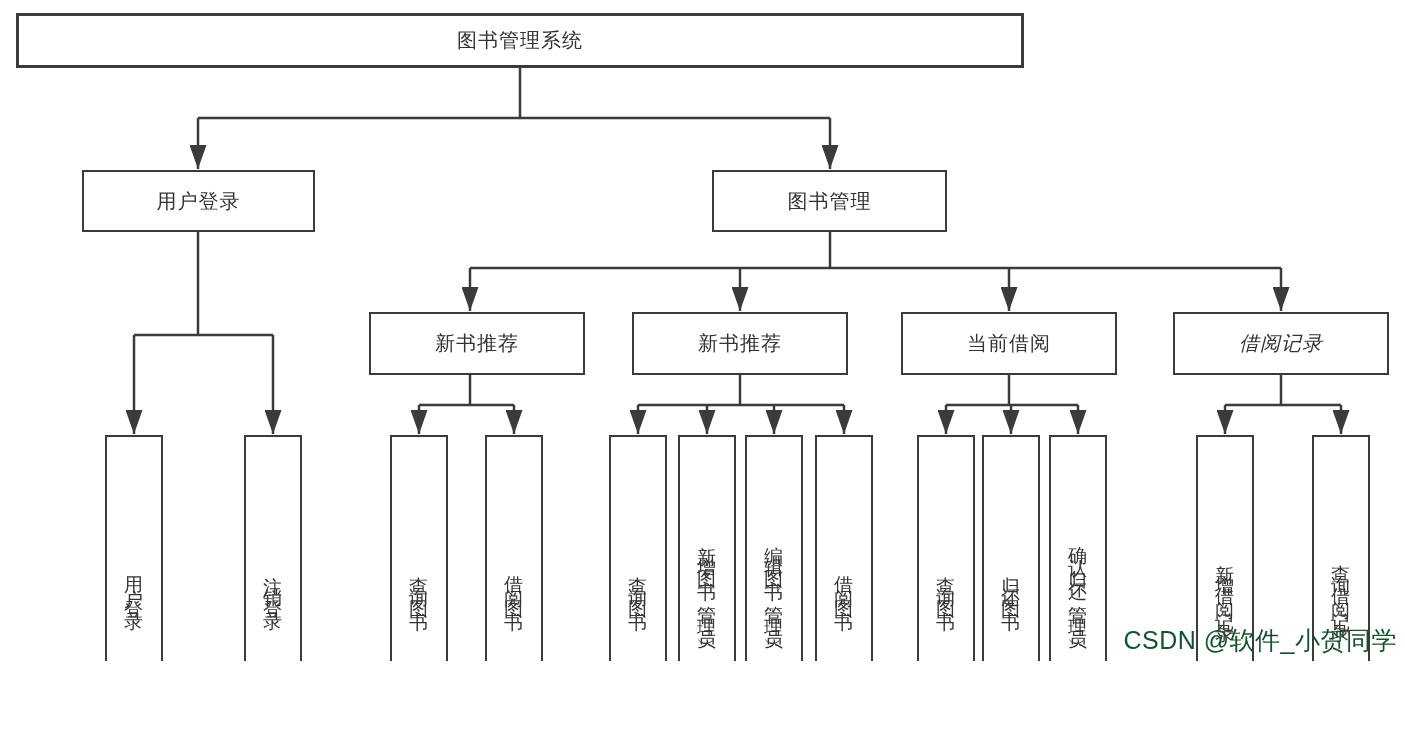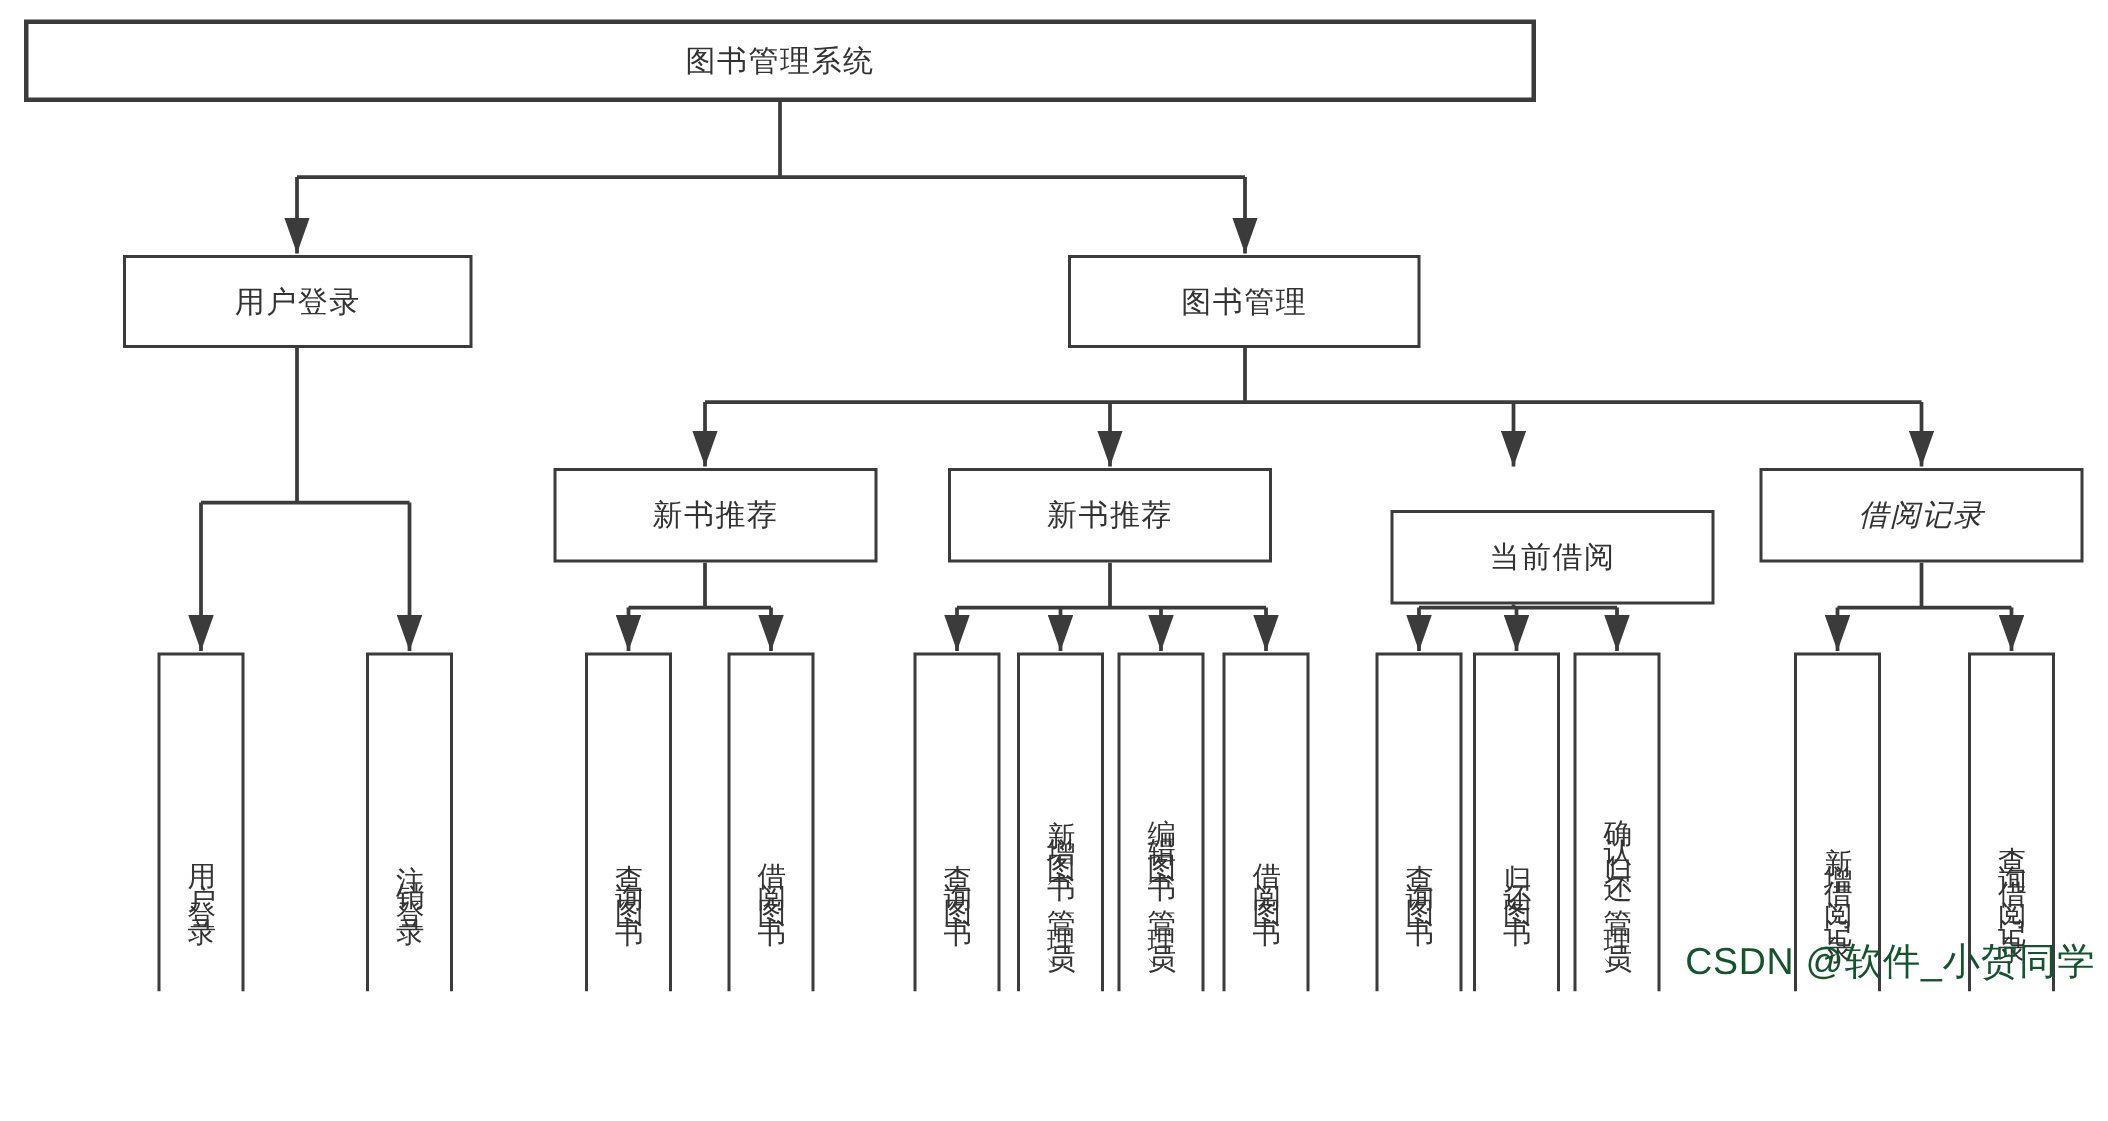--- a/index.html
+++ b/index.html
@@ -36,21 +36,21 @@
   }
   .node.root {
     border-width: 3px;
     left: 16px; top: 13px; width: 1008px; height: 55px;
   }
   .n-user-login   { left: 82px;  top: 170px; width: 233px; height: 62px; }
   .n-book-mgmt    { left: 712px; top: 170px; width: 235px; height: 62px; }
   .n-l3           { top: 312px; width: 216px; height: 63px; }
   .n-new-book     { left: 369px; }
   .n-book-borrow  { left: 632px; }
-  .n-cur-borrow   { left: 927px; margin-top: 28px; }
+  .n-cur-borrow   { left: 901px; }
   .n-borrow-rec   { left: 1173px; font-style: italic; }
   .leaf {
     position: absolute;
     box-sizing: border-box;
     background: #ffffff;
     border: 2.5px solid #3b3b3b;
     top: 435px; height: 300px; width: 58px;
     display: flex;
     align-items: center;
     justify-content: center;

